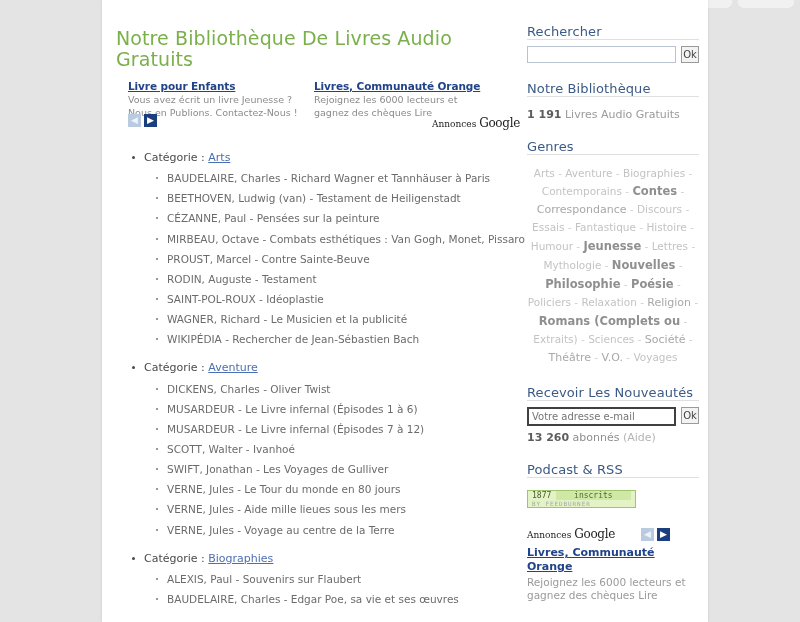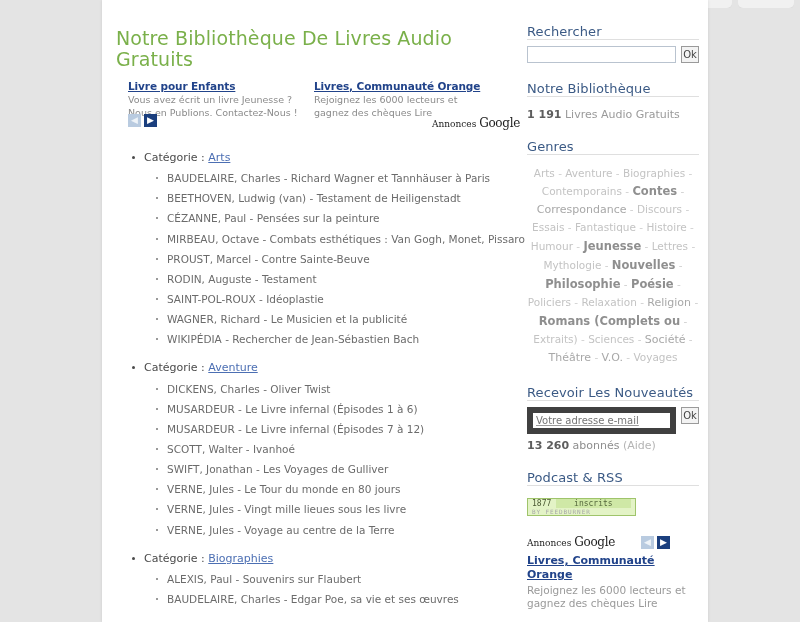--- a/index.html
+++ b/index.html
@@ -250,28 +250,27 @@
   .cloud .sep { color: #cfcfcf; }
 
   .nl-row {
     display: flex;
     align-items: stretch;
     gap: 5px;
   }
   .nl-row input[type=text] {
     flex: 1 1 auto;
     height: 15px;
-    border: 6px solid #404040;
+    border: 2px solid #404040;
     background: #fff;
     font-family: inherit;
     font-size: 10px;
     color: #9b9b9b;
     padding: 0 3px;
     outline: none;
-    text-decoration: underline;
   }
   .subs {
     margin-top: 5px;
     font-size: 11px;
     color: #8e8e8e;
   }
   .subs b { color: #5d5d5d; font-weight: bold; }
   .subs .aide { color: #b4b4b4; }
 
   .fb-badge {
@@ -375,21 +374,21 @@
               <li>WIKIPÉDIA - Rechercher de Jean-Sébastien Bach</li>
             </ul>
             <li class="cat"><span>Catégorie : </span><a class="catlink">Aventure</a></li>
             <ul class="books">
               <li>DICKENS, Charles - Oliver Twist</li>
               <li>MUSARDEUR - Le Livre infernal (Épisodes 1 à 6)</li>
               <li>MUSARDEUR - Le Livre infernal (Épisodes 7 à 12)</li>
               <li>SCOTT, Walter - Ivanhoé</li>
               <li>SWIFT, Jonathan - Les Voyages de Gulliver</li>
               <li>VERNE, Jules - Le Tour du monde en 80 jours</li>
-              <li>VERNE, Jules - Vingt mille lieues sous les livre</li>
+              <li>VERNE, Jules - Aide mille lieues sous les mers</li>
               <li>VERNE, Jules - Voyage au centre de la Terre</li>
             </ul>
             <li class="cat"><span>Catégorie : </span><a class="catlink">Biographies</a></li>
             <ul class="books">
               <li>ALEXIS, Paul - Souvenirs sur Flaubert</li>
               <li>BAUDELAIRE, Charles - Edgar Poe, sa vie et ses œuvres</li>
             </ul>
           </ul>
       </div>
 

